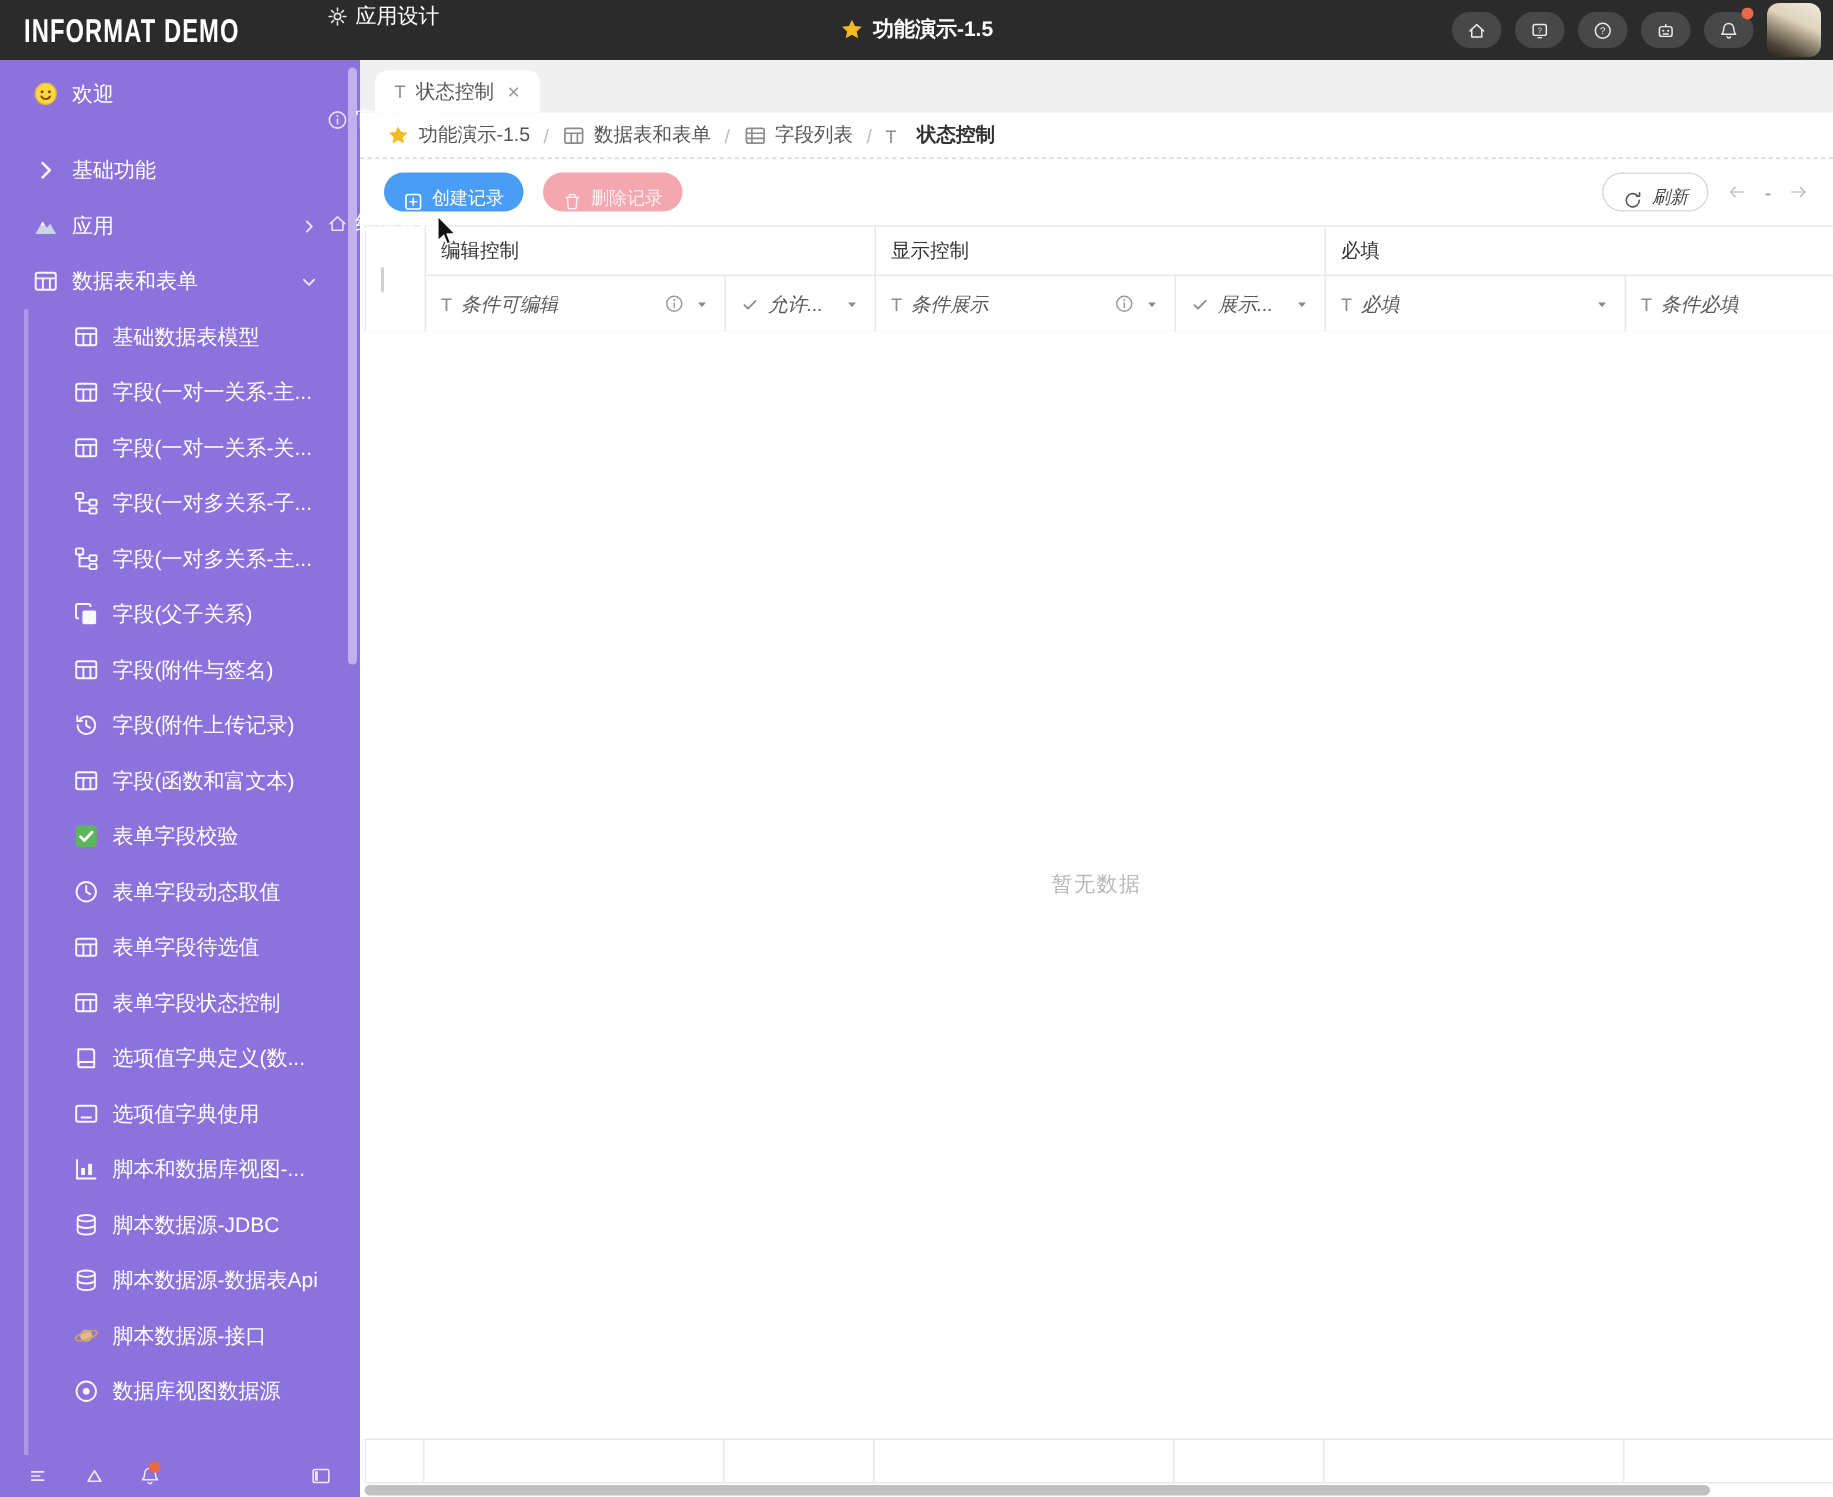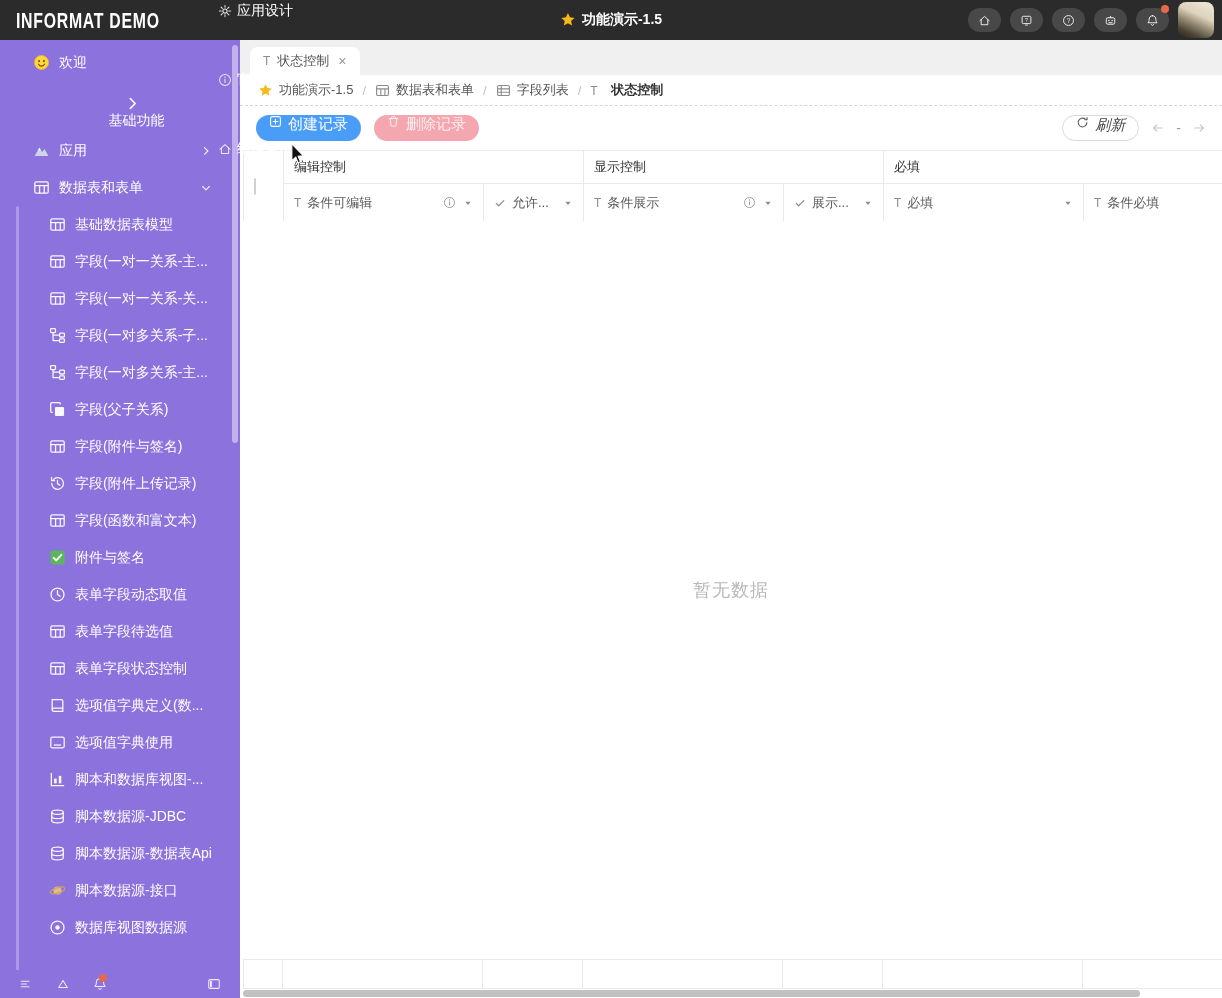--- a/index.html
+++ b/index.html
@@ -24,24 +24,24 @@
             display:flex; align-items:center; justify-content:center; color:rgba(255,255,255,.9);
             position:relative; border:none; cursor:pointer; }
   .tb-btn .ic { width:13px; height:13px; }
   .badge-dot { position:absolute; top:-3px; right:0; width:8px; height:8px; border-radius:50%; background:#e8684a; }
   .avatar { width:36px; height:36px; border-radius:8px;
             background:linear-gradient(205deg,#f0ead9 0%,#ddd3bd 38%,#968c76 58%,#4c4537 80%,#272218 100%); }
 
   
   .sidebar { position:absolute; left:0; top:40px; bottom:0; width:240px; background:var(--purple); overflow:hidden; z-index:10; }
   .side-list { padding-top:4px; position:relative; }
-  .side-item { height:37px; display:flex; align-items:center; padding-left:33px; color:#fff;
+  .side-item { height:37px; display:flex; align-items:center; padding-left:22px; color:#fff;
                font-size:14px; cursor:pointer; white-space:nowrap; }
   .side-item.sub { padding-left:32px;margin-left:17px; }
-  .side-item.gap { margin-top:14px;flex-direction:column; }
+  .side-item.gap { margin-top:14px; }
   .side-item .ic { width:17px; height:17px; margin-right:9px; flex:none; color:rgba(255,255,255,.95);
                    display:flex; align-items:center; justify-content:center; }
   .side-item .trail { margin-left:auto; margin-right:28px; width:12px; height:12px; color:rgba(255,255,255,.85); }
   .indent-line { position:absolute; left:16px; top:166px; width:3px; height:776px;
                  background:rgba(255,255,255,.28); border-radius:2px; }
   .side-scroll { position:absolute; right:2px; top:5px; width:6px; height:398px; border-radius:3px;
                  background:rgba(255,255,255,.45); }
   .side-bottom { position:absolute; left:0; right:0; bottom:0; height:28px; background:var(--purple);
                  display:flex; align-items:center; padding:0 19px; gap:23px; color:rgba(255,255,255,.85); }
   .side-bottom .ic { width:14px; height:14px; position:relative; cursor:pointer; }
@@ -56,49 +56,49 @@
   .tab-close { color:#999; font-size:14px; margin-left:2px; cursor:pointer; }
 
   .breadcrumb { height:31px; flex:none; display:flex; align-items:center; padding-left:18px; gap:9px;
                 font-size:13px; color:#555; border-bottom:1px dashed #d6d6d6; }
   .bc-item { display:flex; align-items:center; gap:6px; }
   .bc-item .ic { width:15px; height:15px; color:#8c8c8c; }
   .bc-item.last { color:#333; font-weight:700; }
   .bc-sep { color:#c0c0c0; }
 
   .toolbar { height:44px; flex:none; display:flex; align-items:center; padding:0 16px; gap:13px; }
-  .btn { height:26px; border-radius:13px; border:none; display:flex; align-items:flex-start; gap:6px;
-         padding:0 13px; font-size:15px; cursor:pointer; }
+  .btn { height:26px; border-radius:13px; border:none; display:flex; align-items:flex-end; gap:6px;
+         padding:0 13px; font-size:12px; cursor:pointer; }
   .btn .ic { width:13px; height:13px; }
   .btn-primary { background:var(--accent); color:#fff; }
   .btn-danger  { background:var(--danger); color:rgba(255,255,255,.82); cursor:not-allowed; }
   .toolbar-right { margin-left:auto; display:flex; align-items:center; gap:12px; }
   .btn-refresh { background:#fff; border:1px solid #d9d9d9; color:#444;font-style:italic; }
   .btn-refresh .ic { color:#555; }
   .pager { display:flex; align-items:center; gap:11px; font-size:14px; color:#c6c6c6; }
   .pager .dash { color:#9a9a9a; }
   .pager .ic { width:14px; height:14px; cursor:pointer; }
 
   .grid-header-wrap { height:71px; flex:none; overflow:hidden; margin-left:3px; }
   table.grid { border-collapse:collapse; table-layout:fixed; width:1140px; background:#fff; }
   .grid th { border:1px solid var(--border); font-weight:400; font-size:13px; color:#333; padding:0; }
   .grid .group-row th { height:33px; text-align:left; padding-left:10px; }
   .grid .col-row th { height:38px; }
   .colcell { display:flex; align-items:center; padding:0 10px; gap:6px; color:#595959; }
-  .colcell .lbl { white-space:nowrap; overflow:hidden; }
+  .colcell .lbl { white-space:nowrap; overflow:hidden;font-style:italic; }
   .colcell .right { margin-left:auto; display:flex; align-items:center; gap:7px; color:#8c8c8c; }
   .tglyph { font-size:12px; color:#8c8c8c; font-weight:500; line-height:1; }
   .ck { width:12px; height:12px; color:#8c8c8c; }
   .inf { width:13px; height:13px; color:#9a9a9a; cursor:pointer; }
   .caret { width:10px; height:10px; color:#8c8c8c; cursor:pointer; }
   .checkbox { width:14px; height:14px; border:1px solid #d0d0d0; border-radius:3px; background:#fff;
               margin:0 auto; cursor:pointer; }
 
   .grid-body { flex:1; display:flex; align-items:center; justify-content:center;
-               color:#b8b8b8; font-size:18px; letter-spacing:1px; }
+               color:#b8b8b8; font-size:14px; letter-spacing:1px; }
   .grid-footer-wrap { height:30px; flex:none; overflow:hidden; margin-left:3px;
                       border-top:1px solid var(--border); border-bottom:1px solid var(--border); }
   .footer-row { display:flex; width:1140px; height:100%; }
   .footer-cell { flex:none; height:100%; border-right:1px solid var(--border); }
   .footer-cell:first-child { border-left:1px solid var(--border); }
   .grid-scrollbar { height:9px; flex:none; margin-left:3px; position:relative; }
   .grid-scrollbar .thumb { position:absolute; left:0; top:1px; height:7px; width:897px;
                            background:#c1c1c1; border-radius:4px; cursor:pointer; }
 
   .cursor { position:absolute; left:290px; top:143px; z-index:99; pointer-events:none; }
@@ -332,21 +332,21 @@
         </span>
         <span>字段(函数和富文本)</span>
       </div>
       <div class="side-item sub">
         <span class="ic">
           <svg viewBox="0 0 16 16">
             <rect x="1.3" y="1.3" width="13.4" height="13.4" rx="2.6" fill="#5bb75b"></rect>
             <path d="M4.4 8.3l2.4 2.4 4.8-5.2" fill="none" stroke="#fff" stroke-width="1.8" stroke-linecap="round" stroke-linejoin="round"></path>
           </svg>
         </span>
-        <span>附件与签名</span>
+        <span>表单字段校验</span>
       </div>
       <div class="side-item sub">
         <span class="ic">
           <svg viewBox="0 0 16 16" fill="none" stroke="currentColor" stroke-width="1.2" stroke-linecap="round">
             <circle cx="8" cy="8" r="6.1"></circle>
             <path d="M8 4.4V8l2.4 1.5"></path>
           </svg>
         </span>
         <span>表单字段动态取值</span>
       </div>

